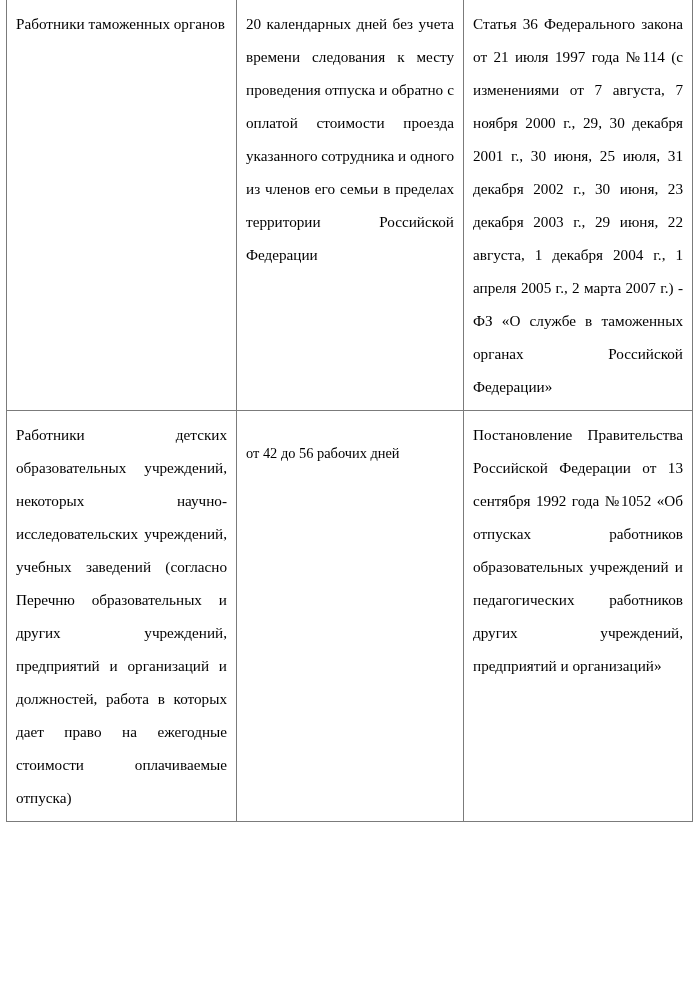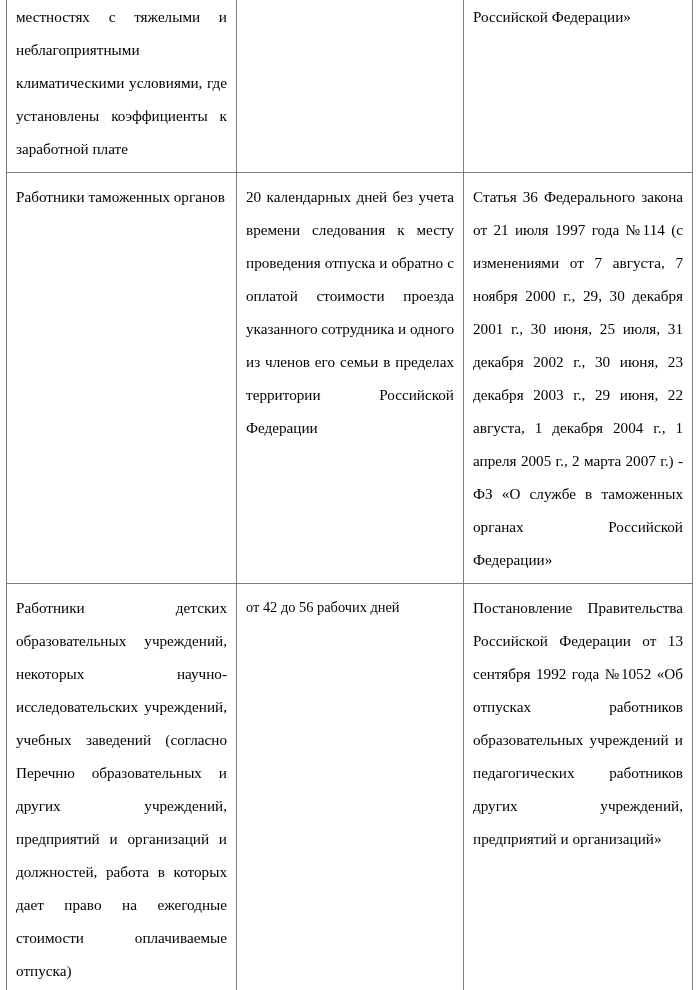--- a/index.html
+++ b/index.html
@@ -50,54 +50,38 @@
     margin: 0;
   }
   
   .cell-body p.just {
     text-align: justify;
     text-align-last: left;
   }
   .cell-body p.plain {
     text-align: left;
     font-size: 14.4px;
+    margin-top: 19px;
   }
   .cont-top .cell-body {
     padding-top: 0;
   }
 </style>
 </head>
 <body>
 
 <div class="page">
   <table class="doc-table">
     <colgroup>
       <col class="c1">
         <col class="c2">
         <col class="c3">
     </colgroup>
     <tbody>
 
-      <tr class="cont-top">
-        <td>
-          <div class="cell-body">
-            <p class="just">местностях с тяжелыми и неблагоприятными климатическими условиями, где установлены коэффициенты к заработной плате</p>
-          </div>
-        </td>
-        <td>
-          <div class="cell-body">
-            <p class="just"></p>
-          </div>
-        </td>
-        <td>
-          <div class="cell-body">
-            <p class="just">Российской Федерации»</p>
-          </div>
-        </td>
-      </tr>
 
       <tr>
         <td>
           <div class="cell-body">
             <p class="just">Работники таможенных органов</p>
           </div>
         </td>
         <td>
           <div class="cell-body">
             <p class="just">20 календарных дней без учета времени следования к месту проведения отпуска и обратно с оплатой стоимости проезда указанного сотрудника и одного из членов его семьи в пределах территории Российской Федерации</p>

